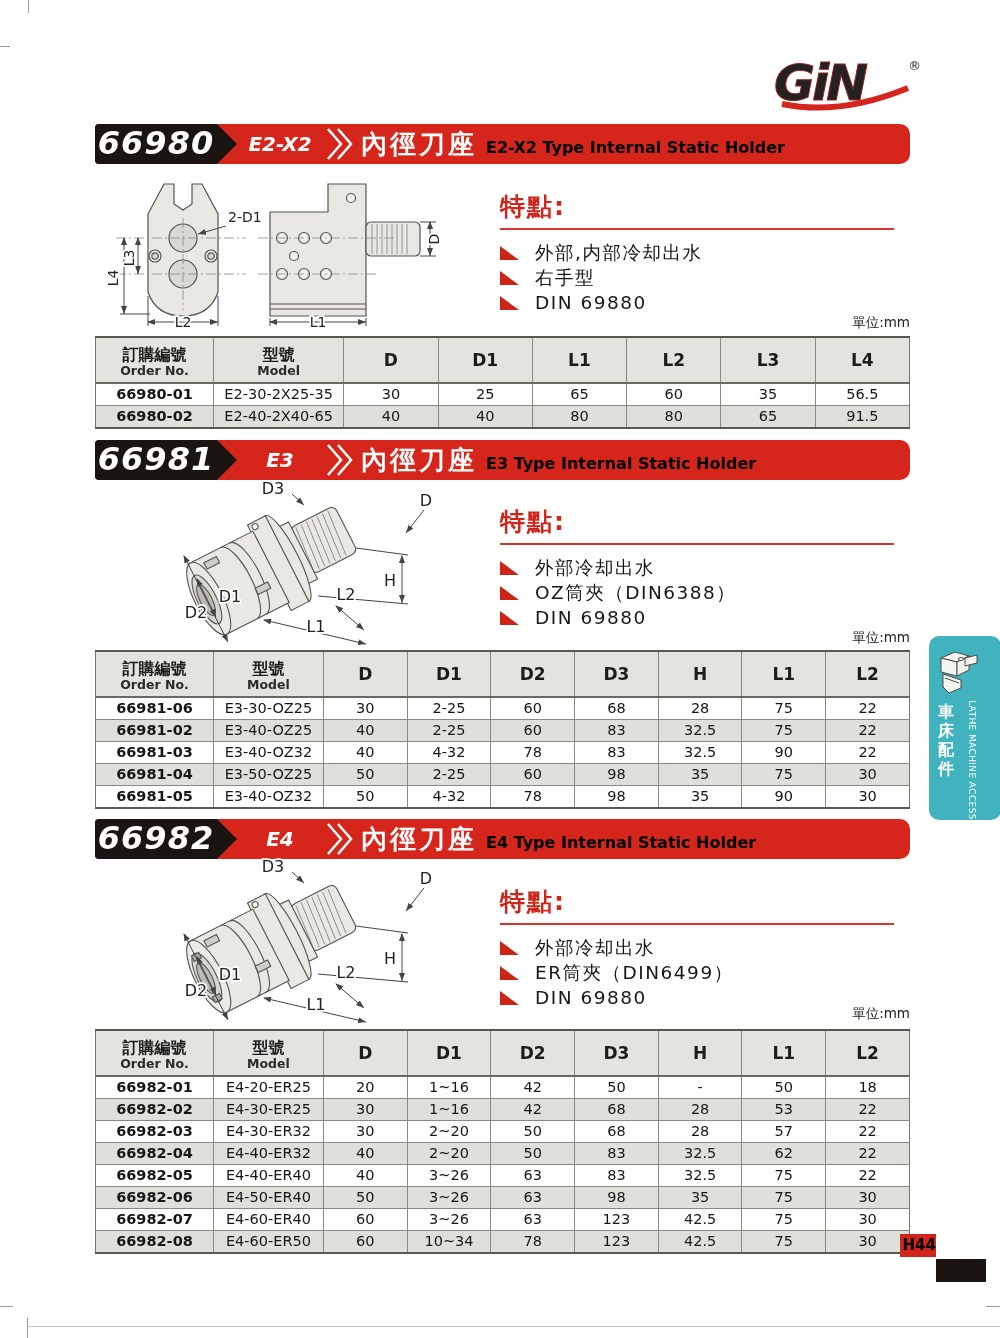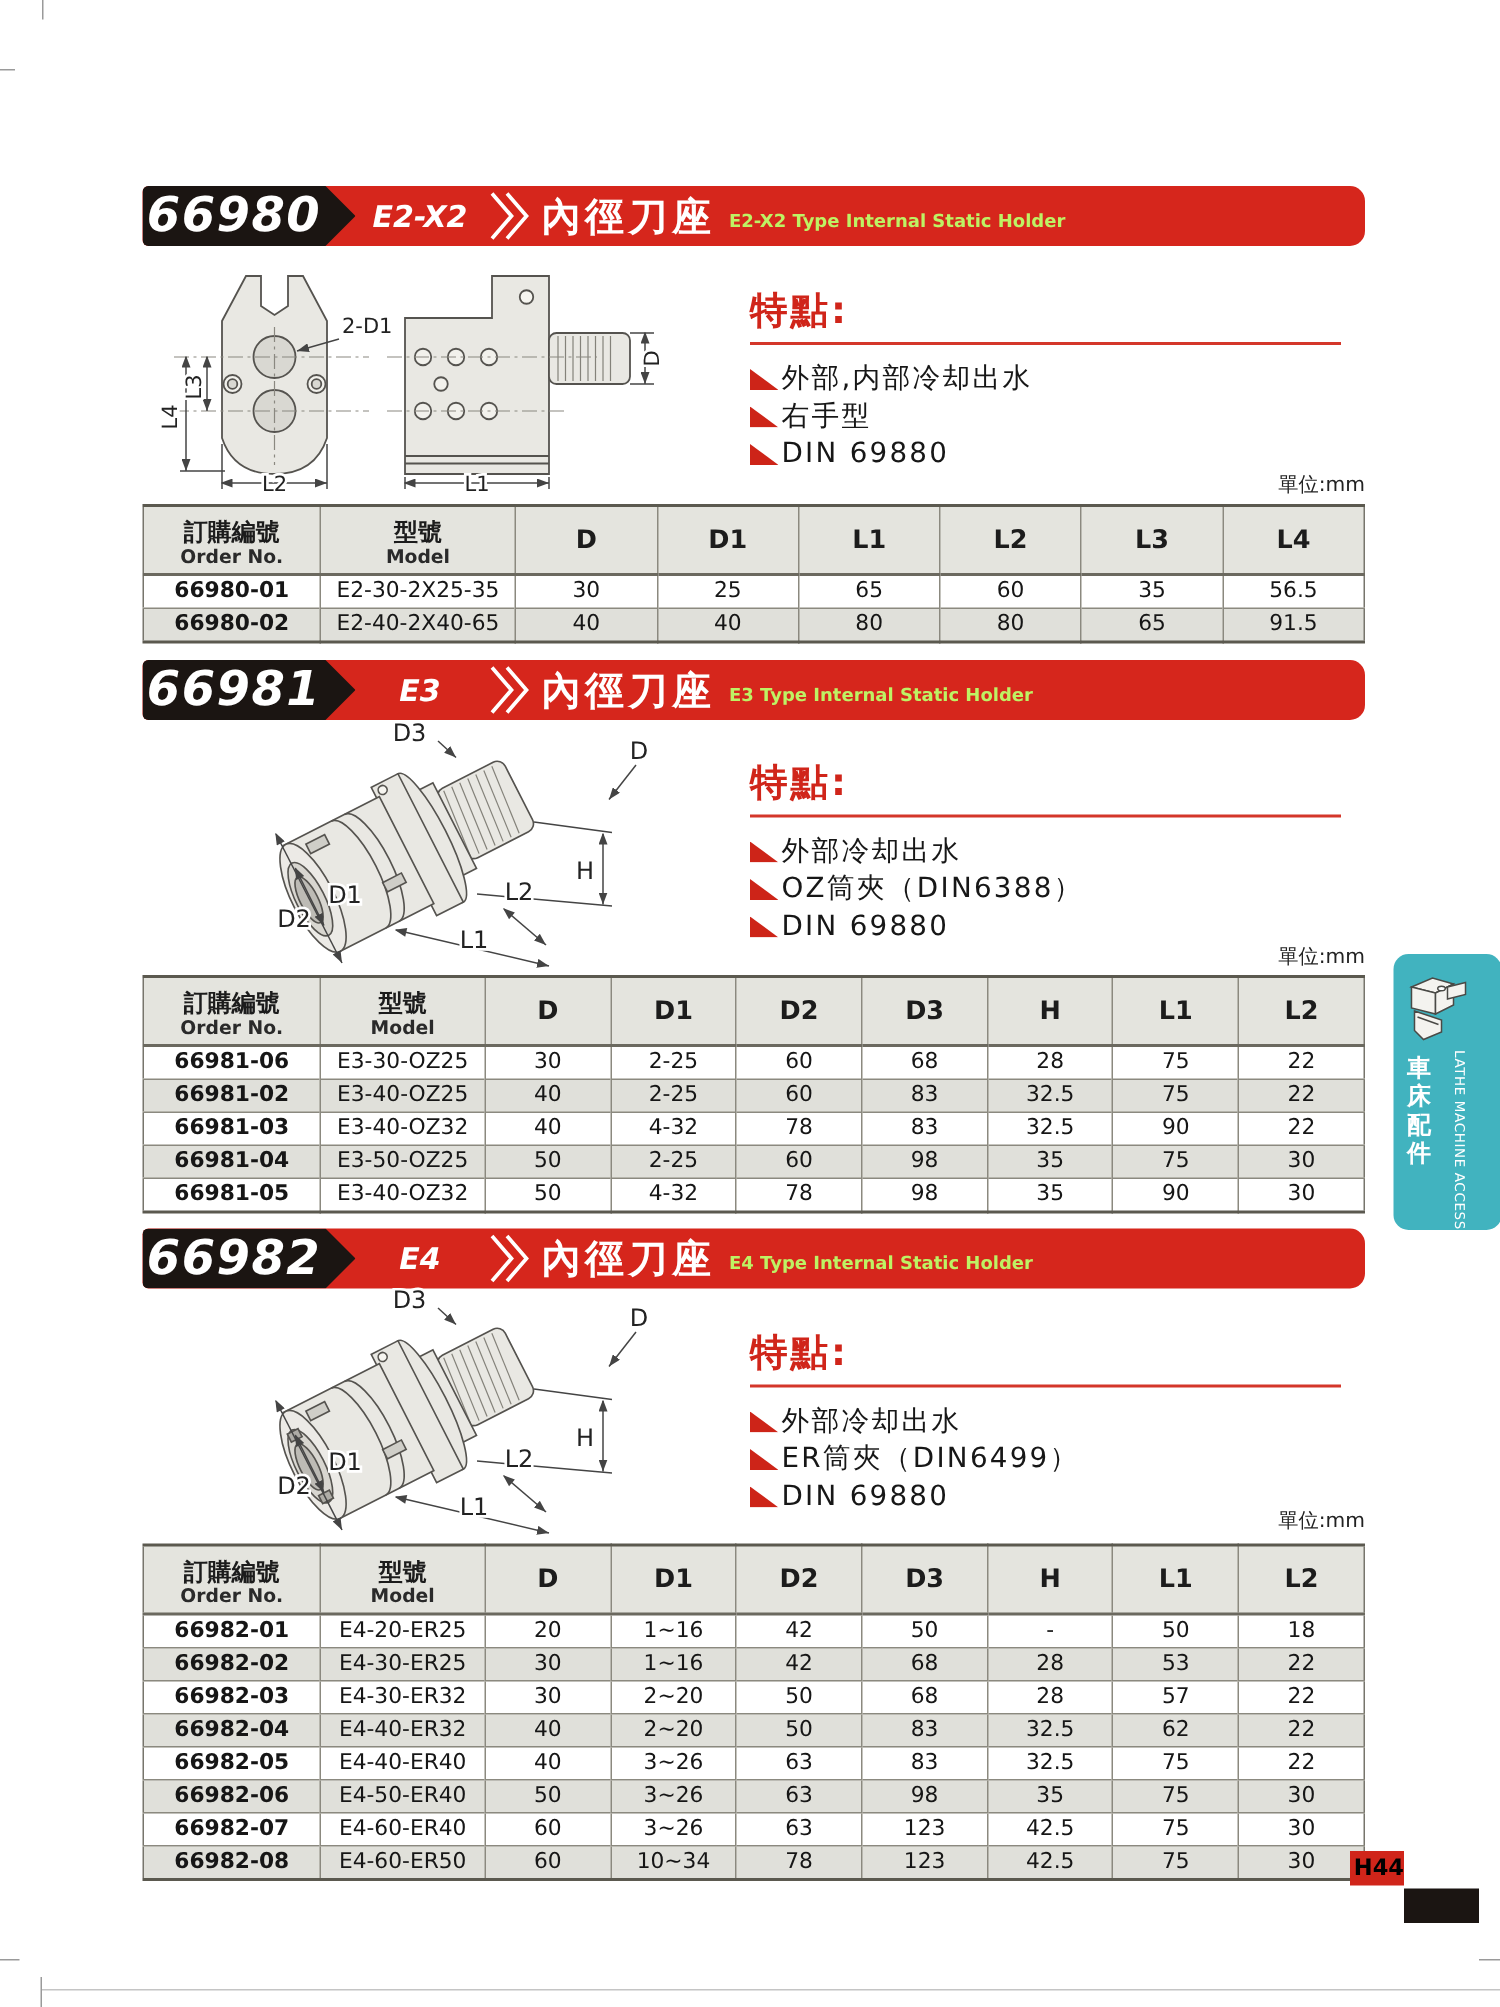--- a/index.html
+++ b/index.html
@@ -18,27 +18,27 @@
           border-radius:4px 10px 10px 4px;}
   .num-block{position:absolute;left:0;top:0;width:142px;height:40px;background:#1b1512;
           clip-path:polygon(0 0,122px 0,142px 50%,122px 100%,0 100%);border-radius:4px 0 0 4px;}
   .num{position:absolute;left:0;top:50%;width:122px;transform:translateY(-52%);
           text-align:center;color:#fff;font-size:32px;font-weight:bold;font-style:italic;letter-spacing:1px;}
   .type{position:absolute;left:142px;top:0;width:86px;height:40px;line-height:40px;text-align:center;
           color:#fff;font-size:20px;font-weight:bold;font-style:italic;}
   .chev{position:absolute;left:230px;top:3px;}
   .btitles{position:absolute;left:266px;top:0;height:40px;display:flex;align-items:center;white-space:nowrap;}
   .t-zh{color:#fff;font-size:26px;font-weight:bold;letter-spacing:3px;margin-right:9px;}
-  .t-en{color:#bef264;font-size:12px;font-weight:bold;position:relative;top:3px;}
+  .t-en{color:#000000;font-size:16px;font-weight:bold;position:relative;top:3px;}
 
   
   .features{position:absolute;left:500px;width:394px;}
   .f-head{color:#d0251a;font-size:25px;font-weight:bold;letter-spacing:2px;}
   .f-line{height:2px;background:#d4372a;margin-top:5px;margin-bottom:12px;}
-  .feat-item{display:flex;align-items:flex-start;gap:2px;margin-bottom:4px;
+  .feat-item{display:flex;align-items:flex-start;gap:16px;margin-bottom:4px;
              font-size:18.5px;line-height:21px;letter-spacing:1.5px;color:#171717;}
   .tri{flex:0 0 19px;width:19px;height:14px;margin-top:4px;background:#cd2418;
        clip-path:polygon(0 0,100% 100%,0 100%);}
 
   
   .unit{position:absolute;right:90px;width:200px;text-align:right;font-size:13.5px;color:#222;}
 
   
   .tablebox{position:absolute;left:95px;width:815px;}
   table.spec-table{width:100%;border-collapse:collapse;table-layout:fixed;
@@ -79,20 +79,27 @@
 
 <div class="page">
 
   <div class="crop" style="left:28px;top:0;width:1px;height:13px;"></div>
   <div class="crop" style="left:0;top:46px;width:10px;height:1px;"></div>
   <div class="crop" style="left:0;top:1306px;width:13px;height:1px;"></div>
   <div class="crop" style="left:27px;top:1318px;width:1px;height:20px;"></div>
   <div class="crop" style="left:986px;top:1306px;width:14px;height:1px;"></div>
   <div class="crop" style="left:28px;top:1326px;width:972px;height:1px;background:#c4c4c4;"></div>
 
+  <div class="logo">
+    <svg width="155" height="62" viewBox="0 0 155 62">
+      <path d="M12,50 Q70,62 138,34" stroke="#d4251f" stroke-width="6" fill="none"></path>
+      <text x="4" y="46" font-size="50" font-style="italic" font-weight="bold" fill="#d4251f" stroke="#9c1a12" stroke-width="1" letter-spacing="-3">GiN</text>
+      <text x="138" y="16" font-size="13" fill="#d4251f">®</text>
+    </svg>
+  </div>
 
   <div class="banner" style="top:124px;">
     <div class="num-block"></div>
     <div class="num">66980</div>
     <div class="type">E2-X2</div>
     <svg class="chev" width="30" height="34" viewBox="0 0 30 34">
       <path d="M3,2 L16,17 L3,32" fill="none" stroke="#fff" stroke-width="2.5"></path>
       <path d="M13,2 L26,17 L13,32" fill="none" stroke="#fff" stroke-width="2.5"></path>
     </svg>
     <div class="btitles">

